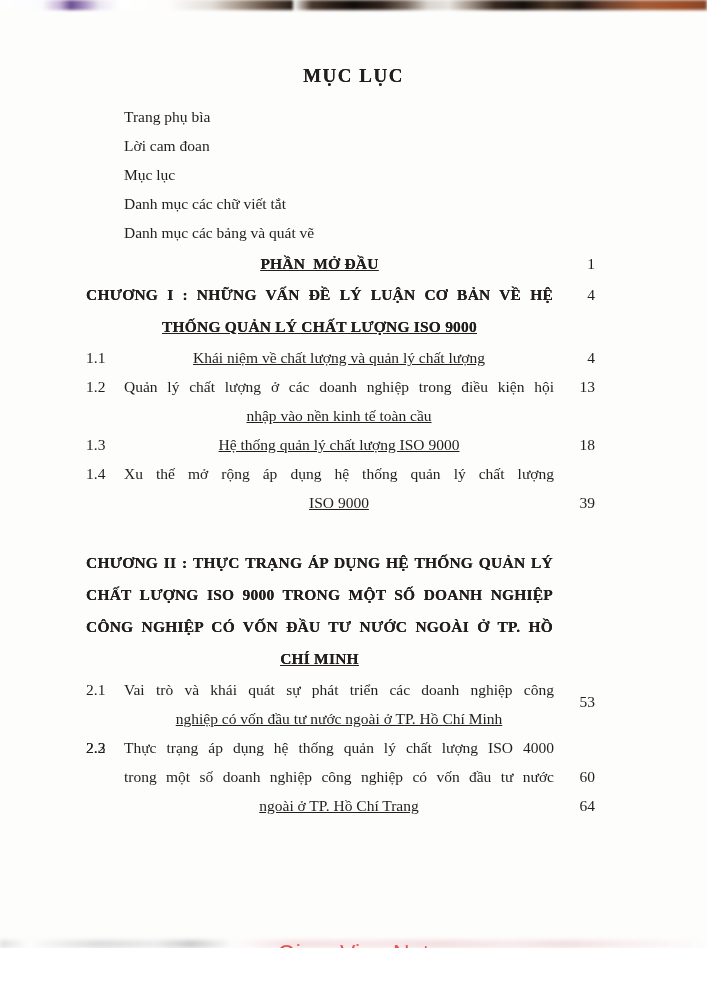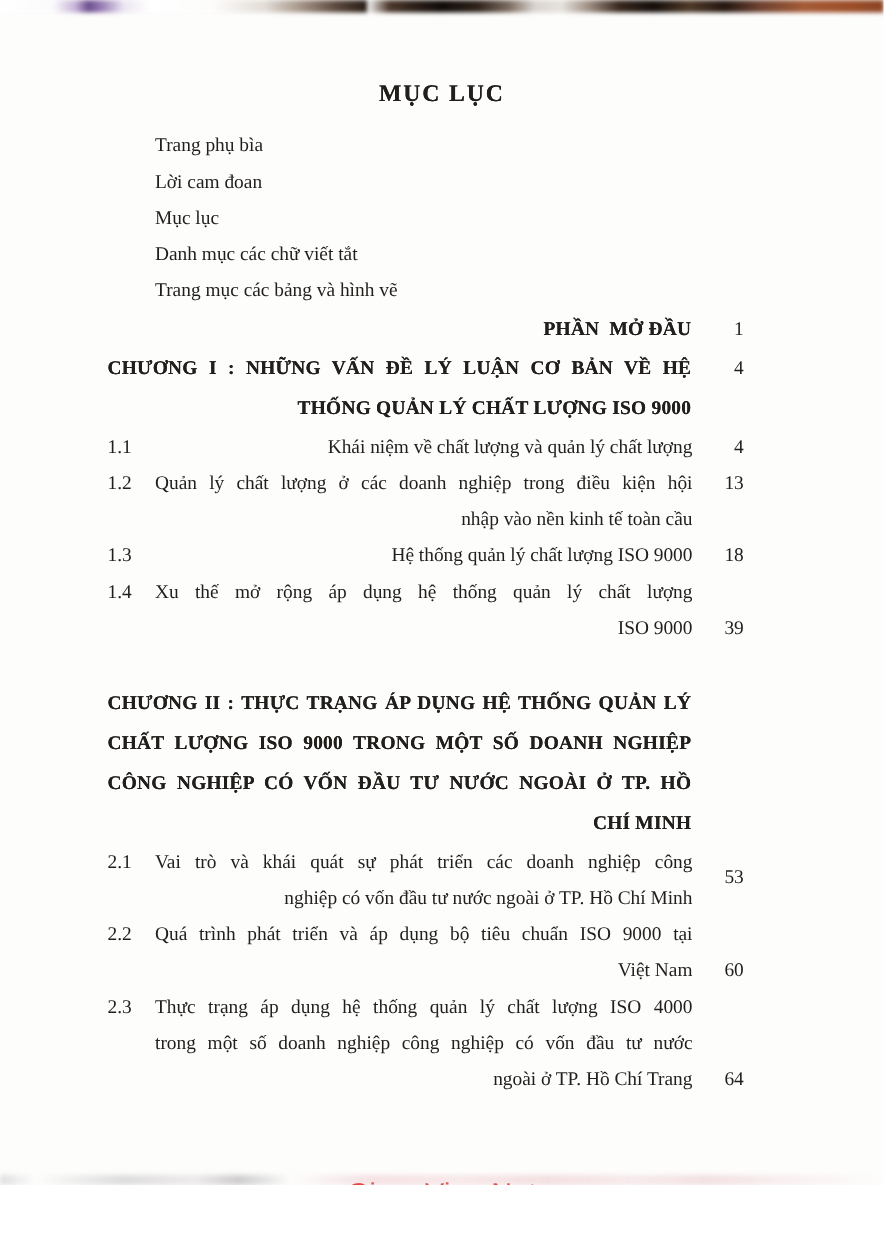--- a/index.html
+++ b/index.html
@@ -67,21 +67,21 @@
     width:38px;line-height:29px;
   }
   .item  .lines{margin-left:38px;width:430px;}
   .chapter .lines{width:467px;}
   .section .lines{width:467px;}
   .ln{overflow:hidden;}
   .item    .ln{line-height:29px;height:29px;}
   .chapter .ln{line-height:32px;height:32px;font-weight:bold;letter-spacing:.2px;text-shadow:0 0 .4px currentColor;}
   .section .ln{line-height:30px;height:30px;font-weight:bold;letter-spacing:.2px;text-shadow:0 0 .4px currentColor;}
   .ln.just{text-align:justify;text-align-last:justify;}
-  .ln.last{text-align:right;}
+  .ln.last{text-align:center;text-decoration:underline;}
   .pg{
     position:absolute;right:0;
     width:46px;text-align:right;
     line-height:29px;font-size:15.5px;font-weight:normal;
   }
   .chapter .pg{line-height:32px;}
   .section .pg{line-height:30px;}
   .watermark{
     position:absolute;top:941px;left:0;width:707px;
     text-align:center;
@@ -97,21 +97,21 @@
 <div class="page">
   <div class="scan-top"></div>
 
   <div class="title">MỤC LỤC</div>
 
   <div class="front-matter">
       <div class="fm-line">Trang phụ bìa</div>
       <div class="fm-line">Lời cam đoan</div>
       <div class="fm-line">Mục lục</div>
       <div class="fm-line">Danh mục các chữ viết tắt</div>
-      <div class="fm-line">Trang mục các bảng và hình vẽ</div>
+      <div class="fm-line">Danh mục các bảng và quát vẽ</div>
     </div>
 
   <div class="toc">
       <div class="row section">
         <div class="lines">
           <div class="ln last">PHẦN&nbsp; MỞ ĐẦU</div>
         </div>
         <span class="pg" style="top: 0px;">1</span>
       </div>
       <div class="row chapter">
@@ -162,24 +162,20 @@
       <div class="row item">
         <span class="num">2.1</span>
         <div class="lines">
           <div class="ln just">Vai trò và khái quát sự phát triển các doanh nghiệp công</div>
           <div class="ln last">nghiệp có vốn đầu tư nước ngoài ở TP. Hồ Chí Minh</div>
         </div>
         <span class="pg" style="top: 12px;">53</span>
       </div>
       <div class="row item">
         <span class="num">2.2</span>
-        <div class="lines">
-          <div class="ln just">Quá trình phát triển và áp dụng bộ tiêu chuẩn ISO 9000 tại</div>
-          <div class="ln last">Việt Nam</div>
-        </div>
         <span class="pg" style="top: 29px;">60</span>
       </div>
       <div class="row item">
         <span class="num">2.3</span>
         <div class="lines">
           <div class="ln just">Thực trạng áp dụng hệ thống quản lý chất lượng ISO 4000</div>
           <div class="ln just">trong một số doanh nghiệp công nghiệp có vốn đầu tư nước</div>
           <div class="ln last">ngoài ở TP. Hồ Chí Trang</div>
         </div>
         <span class="pg" style="top: 58px;">64</span>

